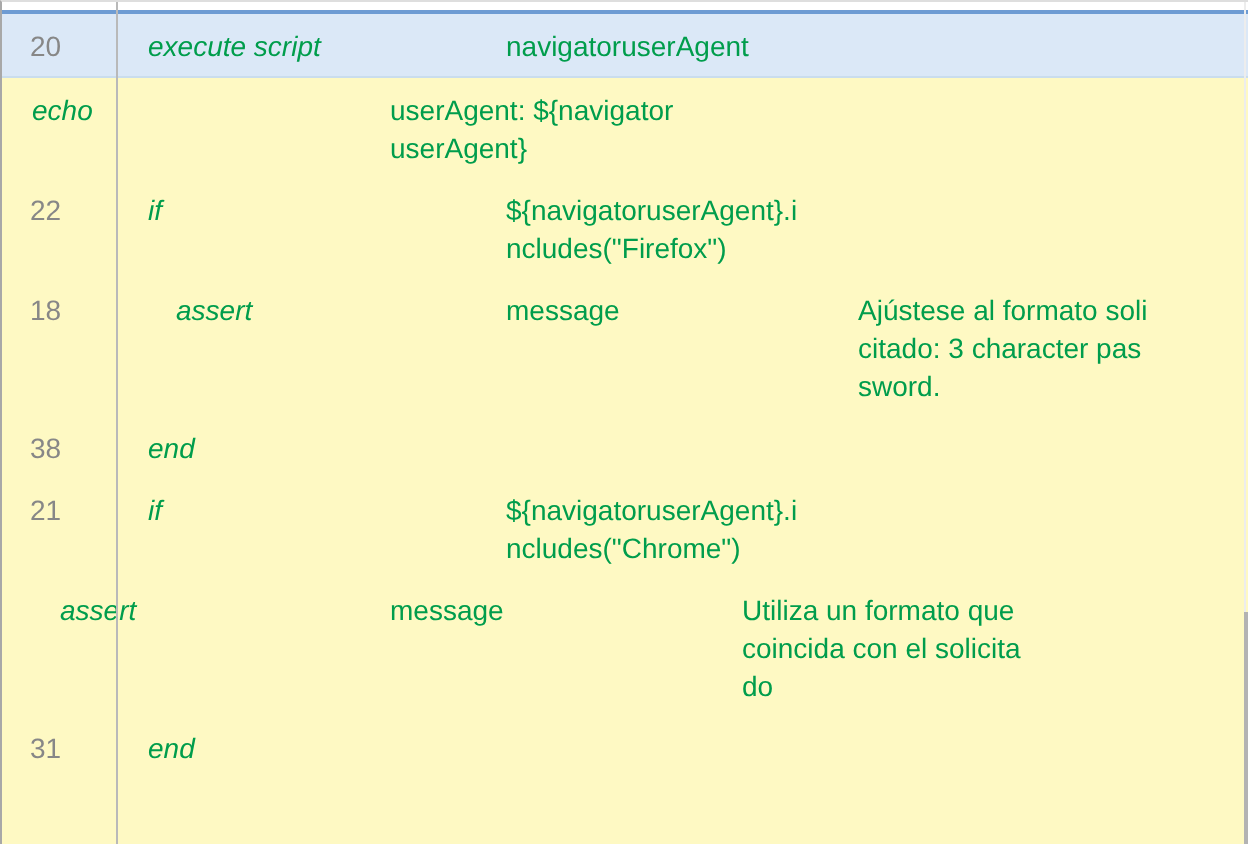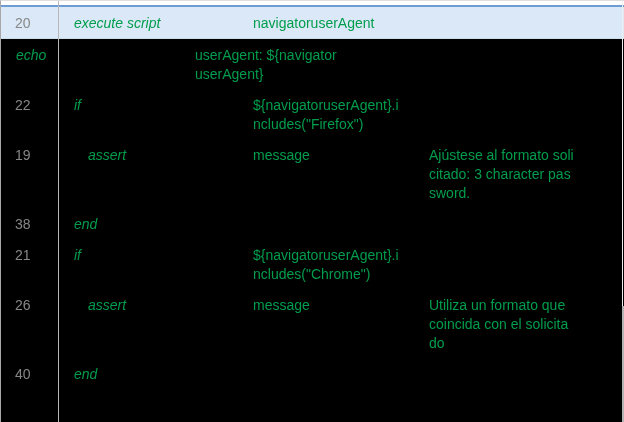--- a/index.html
+++ b/index.html
@@ -1,21 +1,21 @@
 <!DOCTYPE html>
 <html><head>
 <meta charset="utf-8">
 <style>
   html, body { margin: 0; padding: 0; background: #ffffff; }
   .steps-table {
     position: relative;
     width: 624px;
     height: 422px;
     box-sizing: border-box;
-    background: #000000;
+    background: #fef9c3;
     border-left: 1px solid #a8a8a8;
     border-top: 1px solid #dedede;
     font-family: "Liberation Sans", sans-serif;
     font-size: 14px;
     line-height: 19px;
     color: #009d4c;
     overflow: hidden;
   }
   .top-strip { height: 4px; background: #ffffff; }
   .row { display: flex; align-items: flex-start; }
@@ -64,21 +64,21 @@
 
   <div class="row">
     <div class="cell c-num">22</div>
     <div class="cell c-cmd">if</div>
     <div class="cell c-target">${navigatoruserAgent}.i
 ncludes("Firefox")</div>
     <div class="cell c-value"></div>
   </div>
 
   <div class="row">
-    <div class="cell c-num">19</div>
+    <div class="cell c-num">18</div>
     <div class="cell c-cmd indent1">assert</div>
     <div class="cell c-target">message</div>
     <div class="cell c-value">Ajústese al formato soli
 citado: 3 character pas
 sword.</div>
   </div>
 
   <div class="row">
     <div class="cell c-num">38</div>
     <div class="cell c-cmd">end</div>
@@ -88,30 +88,29 @@
 
   <div class="row">
     <div class="cell c-num">21</div>
     <div class="cell c-cmd">if</div>
     <div class="cell c-target">${navigatoruserAgent}.i
 ncludes("Chrome")</div>
     <div class="cell c-value"></div>
   </div>
 
   <div class="row">
-    <div class="cell c-num">26</div>
     <div class="cell c-cmd indent1">assert</div>
     <div class="cell c-target">message</div>
     <div class="cell c-value">Utiliza un formato que
 coincida con el solicita
 do</div>
   </div>
 
   <div class="row">
-    <div class="cell c-num">40</div>
+    <div class="cell c-num">31</div>
     <div class="cell c-cmd">end</div>
     <div class="cell c-target"></div>
     <div class="cell c-value"></div>
   </div>
 
   <div class="col-sep"></div>
   <div class="scroll-track"></div>
   <div class="scroll-thumb"></div>
 </div>
 

